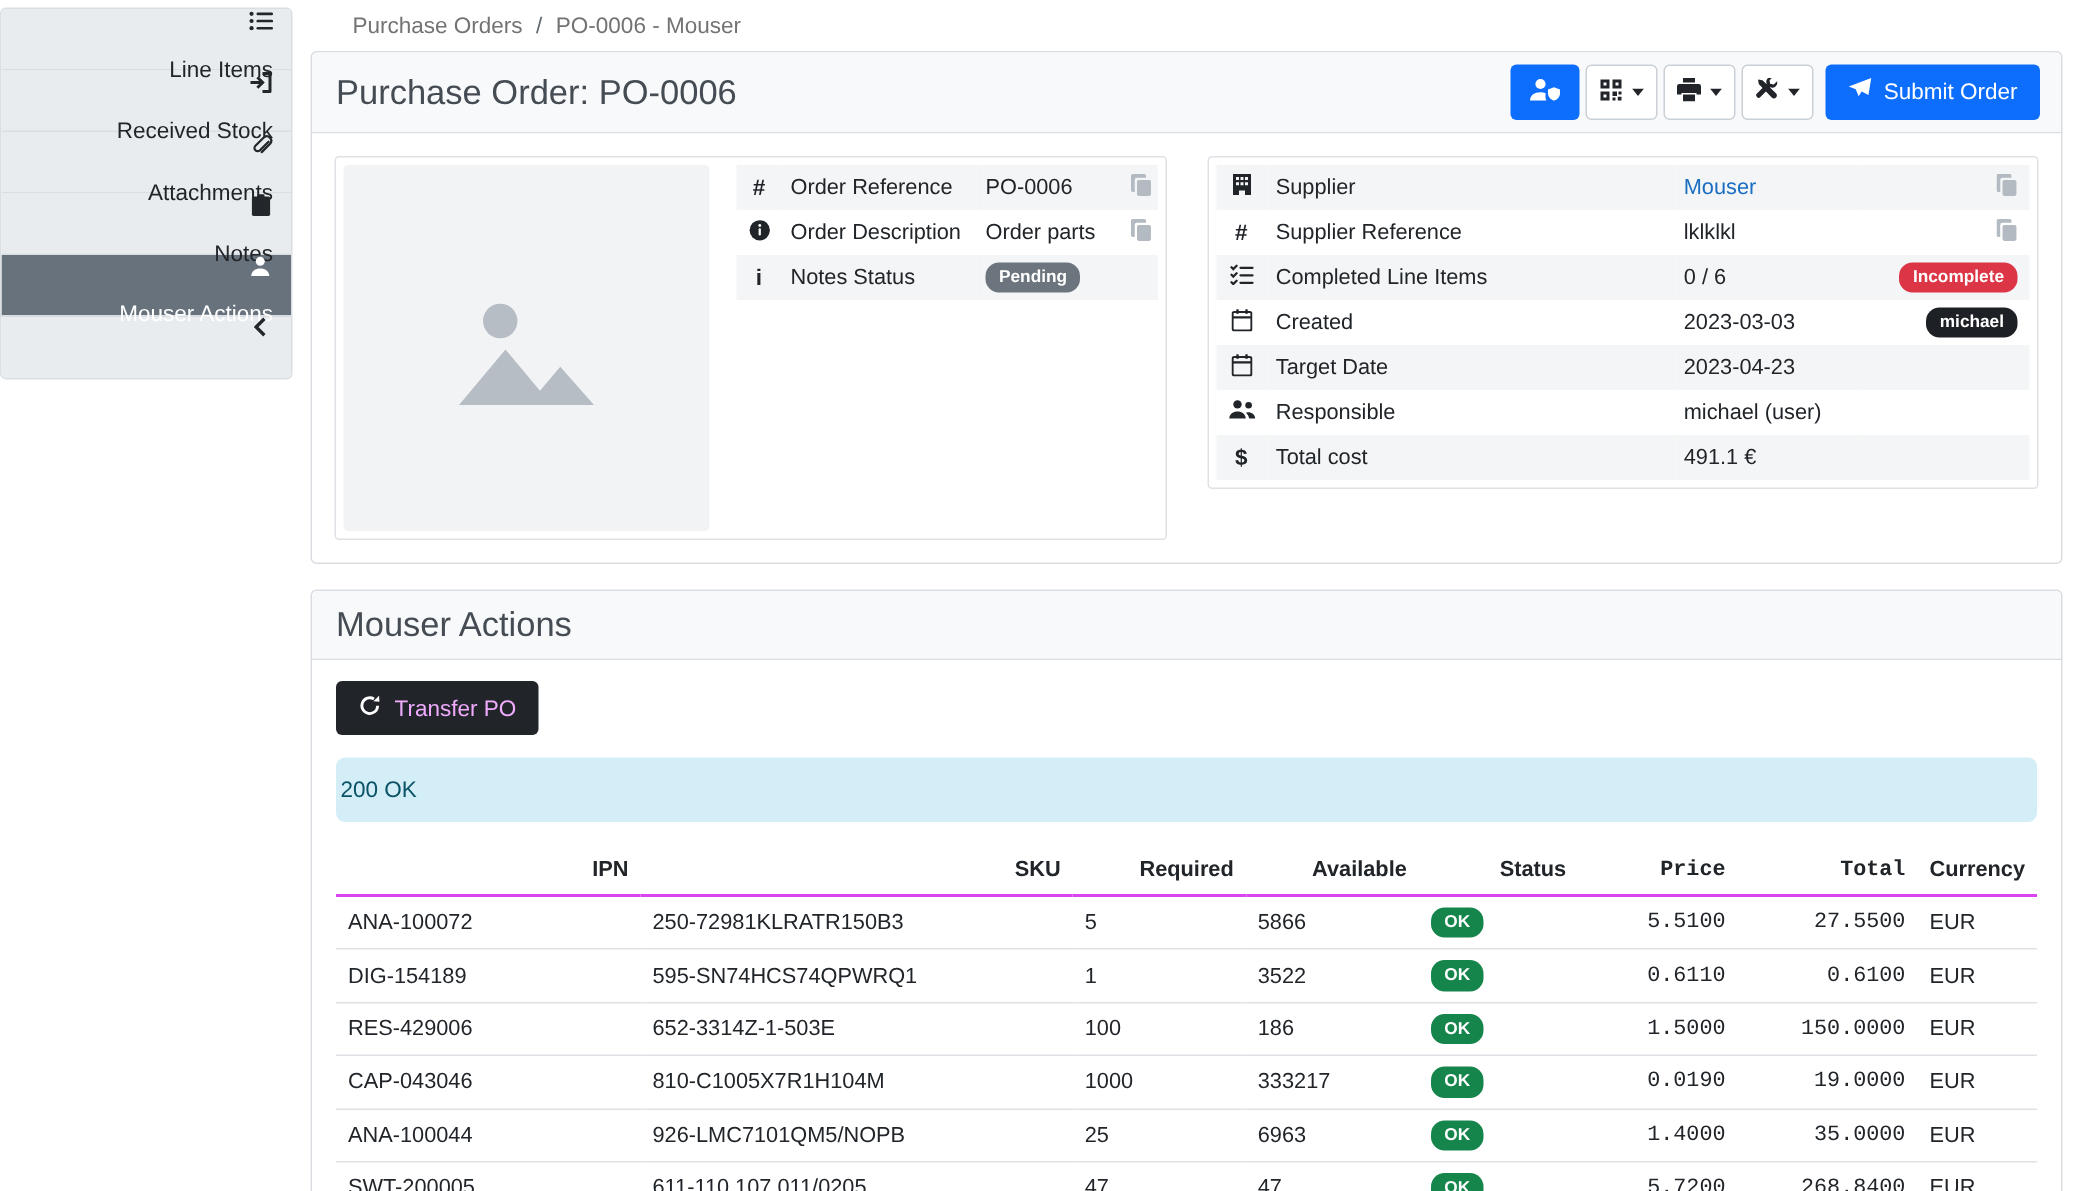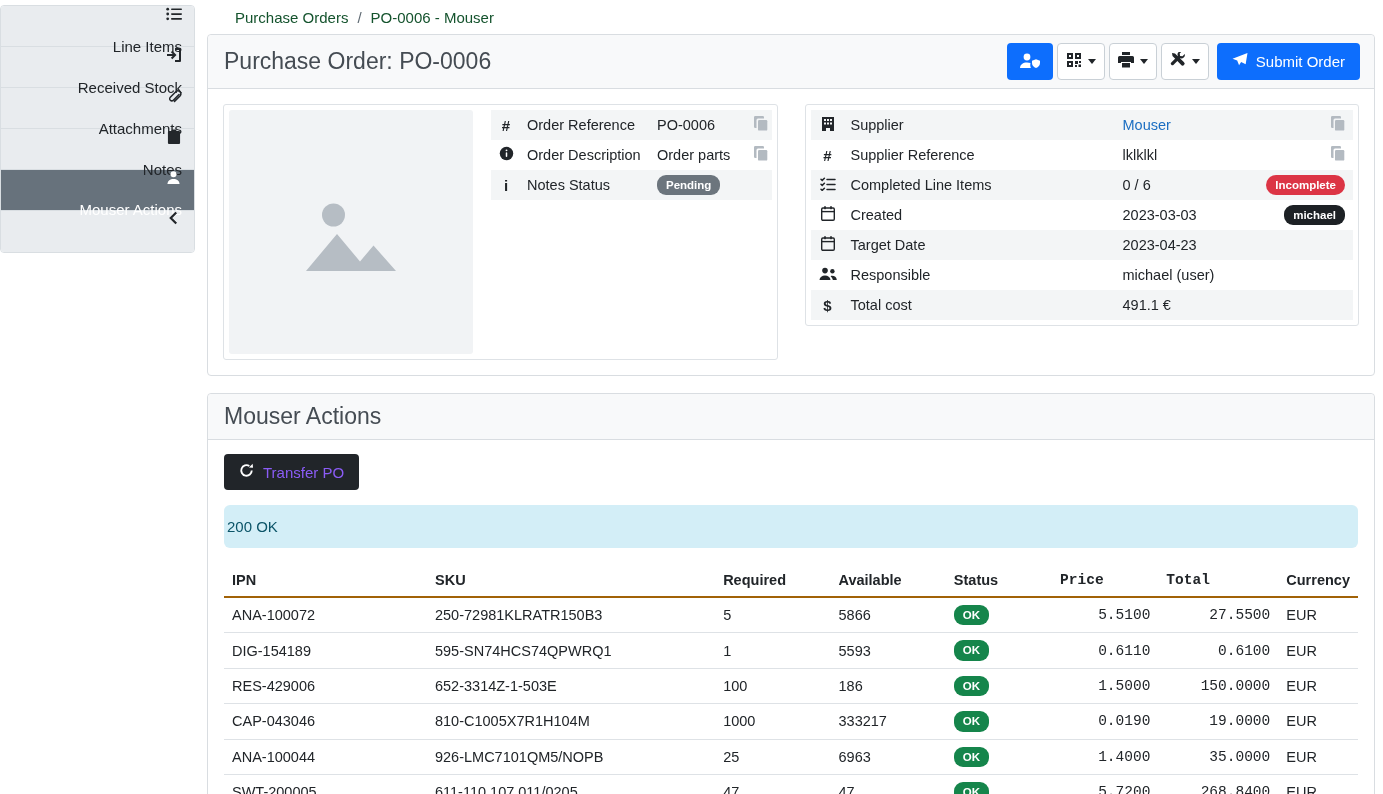--- a/index.html
+++ b/index.html
@@ -14,21 +14,21 @@
   .side-item { display:flex; align-items:flex-end; gap:16px; height:41px; padding:0 12px 0 18px;
                background:#e9ecef; border-bottom:1px solid #d9dee2; font-size:15px; cursor:pointer;flex-direction:column; }
   .side-item:last-child { border-bottom:none; }
   .side-item.active { background:#67727c; color:#fff; }
   .side-icon { width:17px; display:flex; justify-content:center; align-items:center; color:#23272b; }
   .side-item.active .side-icon { color:#fff; }
 
   
   .main { flex:1; min-width:0; padding:0 8px 0 12px; }
   .crumbs { display:flex; align-items:center; gap:9px; height:34px; padding-left:28px; font-size:15px; }
-  .crumb-link { color:#14532d; text-decoration:none; cursor:pointer; }
+  .crumb-link { color:#737373; text-decoration:none; cursor:pointer; }
   .crumb-sep { color:#5f6a73; }
 
   .panel { border:1px solid #d9dde1; border-radius:4px; background:#fff; margin-bottom:17px; }
   .panel-head { display:flex; justify-content:space-between; align-items:center;
                 background:#f8f9fa; border-bottom:1px solid #d9dde1; padding:8px 14px 8px 16px;
                 border-radius:4px 4px 0 0; min-height:46px; }
   .panel-title { font-size:23px; font-weight:500; color:#454c53; }
 
   .head-actions { display:flex; align-items:flex-start; gap:4px;border-radius:16px; }
   .btn { height:37px; display:inline-flex; align-items:center; justify-content:center;
@@ -57,32 +57,32 @@
   .dt .cp { width:26px; text-align:right; padding-right:4px; }
   .copy { cursor:pointer; color:#b3bac1; display:inline-flex; }
   .link { color:#1b6ec2; text-decoration:none; cursor:pointer; }
   .hash-glyph { font-weight:700; font-size:15px; }
   .info-glyph { font-weight:800; font-size:15px; }
   .dollar-glyph { font-weight:700; font-size:15px; }
 
   .badge { display:inline-block; padding:3px 9px; border-radius:9px; font-size:11.5px;
            font-weight:700; color:#fff; line-height:1.25; white-space:nowrap; }
   .badge-gray  { background:#6c757d; }
-  .badge-red   { background:#dc3545;border-radius:10px; }
+  .badge-red   { background:#dc3545; }
   .badge-black { background:#1d2125; }
   .badge-green { background:#15854b; }
 
   
   .actions-body { padding:14px 16px 10px; }
-  .btn-dark { background:#212529; color:#8b5cf6; gap:9px; padding:0 15px; height:36px; }
+  .btn-dark { background:#212529; color:#f0abfc; gap:9px; padding:0 15px; height:36px; }
   .alert { margin-top:15px; background:#d3eef7; color:#0b5468; padding:13px 3px;
            border-radius:6px; font-size:15px; }
 
   .data-table { margin-top:16px; width:100%; border-collapse:collapse; font-size:14.5px; }
-  .data-table th { text-align:left; font-weight:700; padding:8px; border-bottom:2px solid #a16207; }
+  .data-table th { text-align:right; font-weight:700; padding:8px; border-bottom:2px solid #d946ef; }
   .data-table td { padding:7px 8px; border-bottom:1px solid #dee2e6; }
   .data-table tbody tr:last-child td { border-bottom:2px solid #23272b; }
   .num { text-align:right;font-family:Liberation Mono, monospace; }
 
   .col-ipn{width:18%} .col-sku{width:25.5%} .col-req{width:10.2%} .col-av{width:10.2%}
   .col-st{width:9.4%} .col-price{width:9.4%} .col-total{width:10.6%} .col-cur{width:6.7%}
 </style>
 </head>
 <body>
 
@@ -412,21 +412,21 @@
               <td>5866</td>
               <td><span class="badge badge-green">OK</span></td>
               <td class="num">5.5100</td>
               <td class="num">27.5500</td>
               <td>EUR</td>
             </tr>
             <tr>
               <td>DIG-154189</td>
               <td>595-SN74HCS74QPWRQ1</td>
               <td>1</td>
-              <td>5593</td>
+              <td>3522</td>
               <td><span class="badge badge-green">OK</span></td>
               <td class="num">0.6110</td>
               <td class="num">0.6100</td>
               <td>EUR</td>
             </tr>
             <tr>
               <td>RES-429006</td>
               <td>652-3314Z-1-503E</td>
               <td>100</td>
               <td>186</td>

